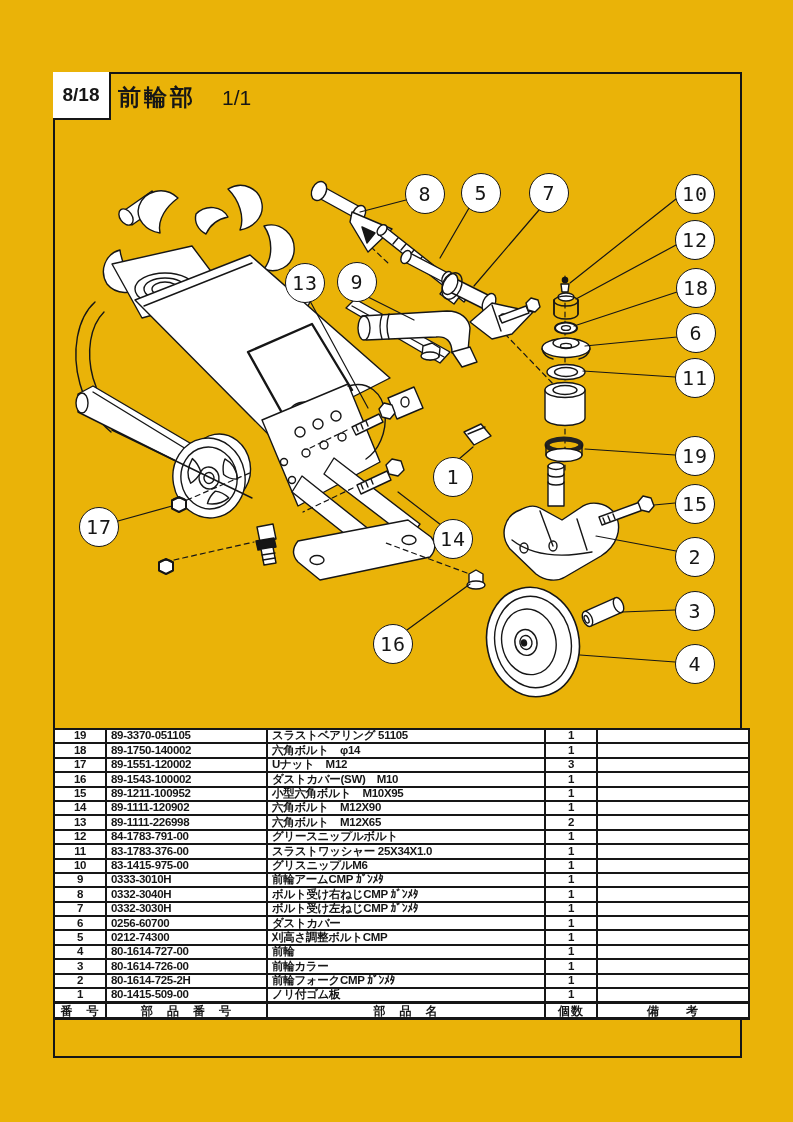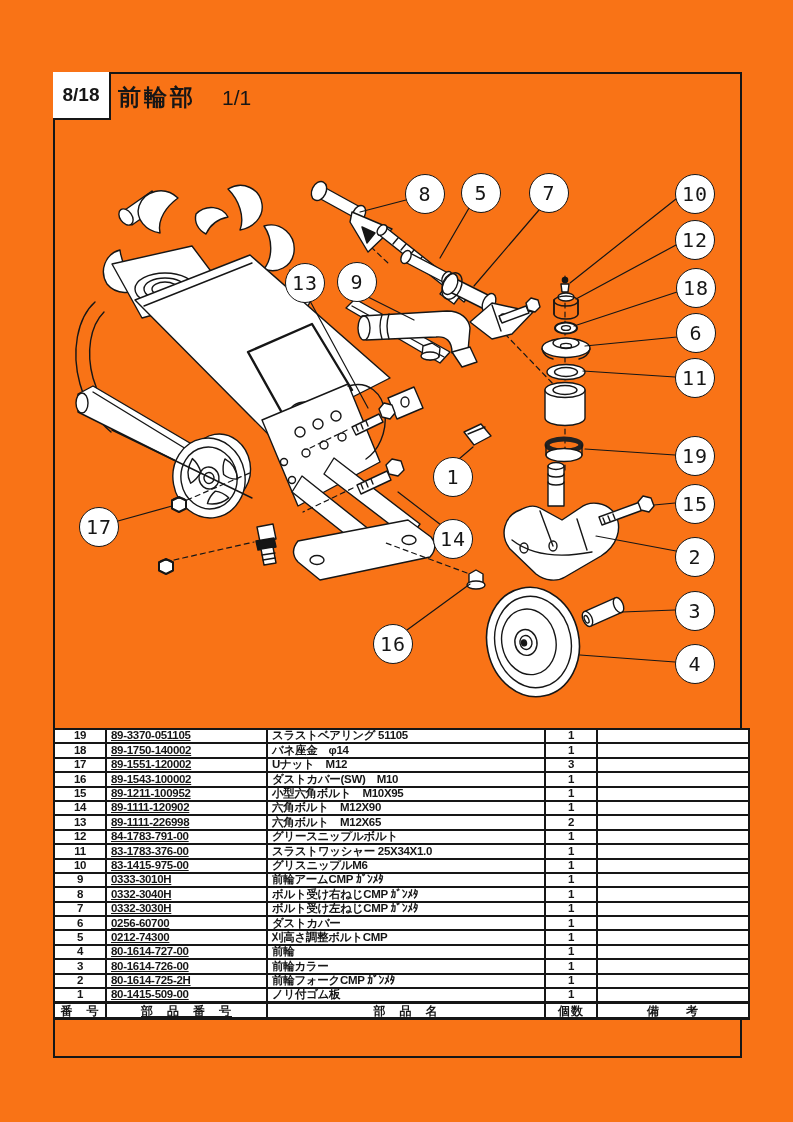--- a/index.html
+++ b/index.html
@@ -1,35 +1,35 @@
 <!DOCTYPE html>
 <html><head>
 <meta charset="utf-8">
 <style>
   html,body{margin:0;padding:0;background:#fff;}
-  .page{position:relative;width:793px;height:1122px;background:#f97316;overflow:hidden;
+  .page{position:relative;width:793px;height:1122px;background:#eab308;overflow:hidden;
         font-family:"Liberation Sans","DejaVu Sans",sans-serif;color:#161616;}
   .sheet{position:absolute;left:53px;top:72px;width:685px;height:982px;border:2px solid #161616;}
   .idxbox{position:absolute;left:53px;top:72px;width:56px;height:46px;border-right:2px solid #161616;
           border-bottom:2px solid #161616;display:flex;align-items:center;justify-content:center;
           font-size:19px;font-weight:bold;background:#fff;z-index:3;}
   .titlebar{position:absolute;left:118px;top:82px;display:flex;gap:26px;align-items:baseline;z-index:3;}
   .titlebar .t1{font-size:23px;font-weight:bold;letter-spacing:3px;}
   .titlebar .t2{font-size:21px;font-weight:normal;}
   svg.art{position:absolute;left:0;top:0;z-index:1;}
   .co{position:absolute;box-sizing:border-box;width:40px;height:40px;border:1.7px solid #161616;
       border-radius:50%;background:#fff;display:flex;align-items:center;justify-content:center;
       font-family:"DejaVu Sans Mono",monospace;font-size:20px;line-height:1;color:#161616;z-index:2;
       letter-spacing:1px;}
   table.ptable{position:absolute;left:53px;top:728px;width:687px;border-collapse:collapse;
       table-layout:fixed;z-index:3;background:#fff;font-weight:bold;}
   .ptable td{border:2px solid #161616;height:12.4px;font-size:11.5px;line-height:1;
       padding:0 0 0 4px;letter-spacing:-0.3px;white-space:nowrap;overflow:hidden;}
   .ptable .c-no{width:50px;text-align:center;padding:0;}
-  .ptable .c-part_no{width:155px;text-decoration:underline;}
+  .ptable .c-part_no{width:155px;}
   .ptable .c-name{width:272px;}
   .ptable .c-qty{width:50px;text-align:center;padding:0;}
   .ptable .c-remarks{width:146px;}
   .ptable tr.hdr td{border-top:3px solid #161616;border-bottom:3px solid #161616;
       text-align:center;padding:0;font-size:12px;letter-spacing:1px;margin-top:15px;}
 </style>
 </head>
 <body>
 
 <div class="page">
@@ -315,21 +315,21 @@
         <tr>
           <td class="c-no">19</td>
           <td class="c-part_no">89-3370-051105</td>
           <td class="c-name">スラストベアリング 51105</td>
           <td class="c-qty">1</td>
           <td class="c-remarks"></td>
         </tr>
         <tr>
           <td class="c-no">18</td>
           <td class="c-part_no">89-1750-140002</td>
-          <td class="c-name">バネ座金　φ14</td>
+          <td class="c-name">六角ボルト　φ14</td>
           <td class="c-qty">1</td>
           <td class="c-remarks"></td>
         </tr>
         <tr>
           <td class="c-no">17</td>
           <td class="c-part_no">89-1551-120002</td>
           <td class="c-name">Uナット　M12</td>
           <td class="c-qty">3</td>
           <td class="c-remarks"></td>
         </tr>

